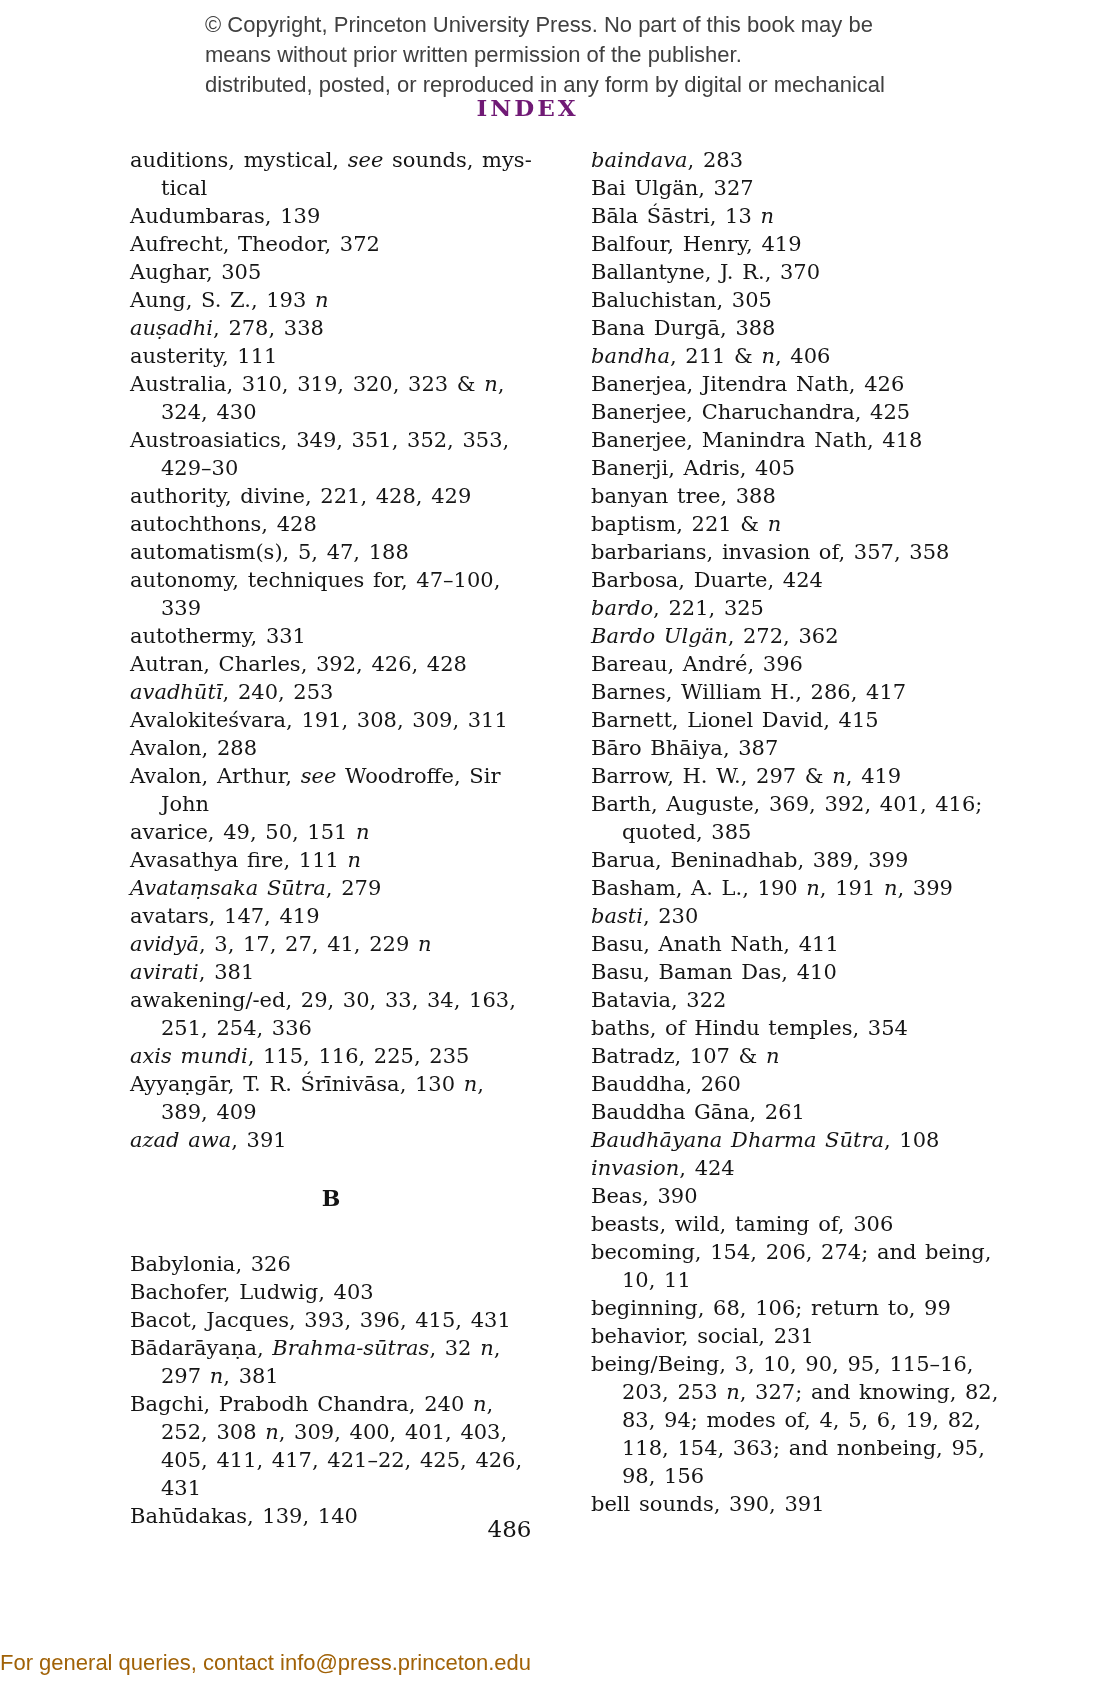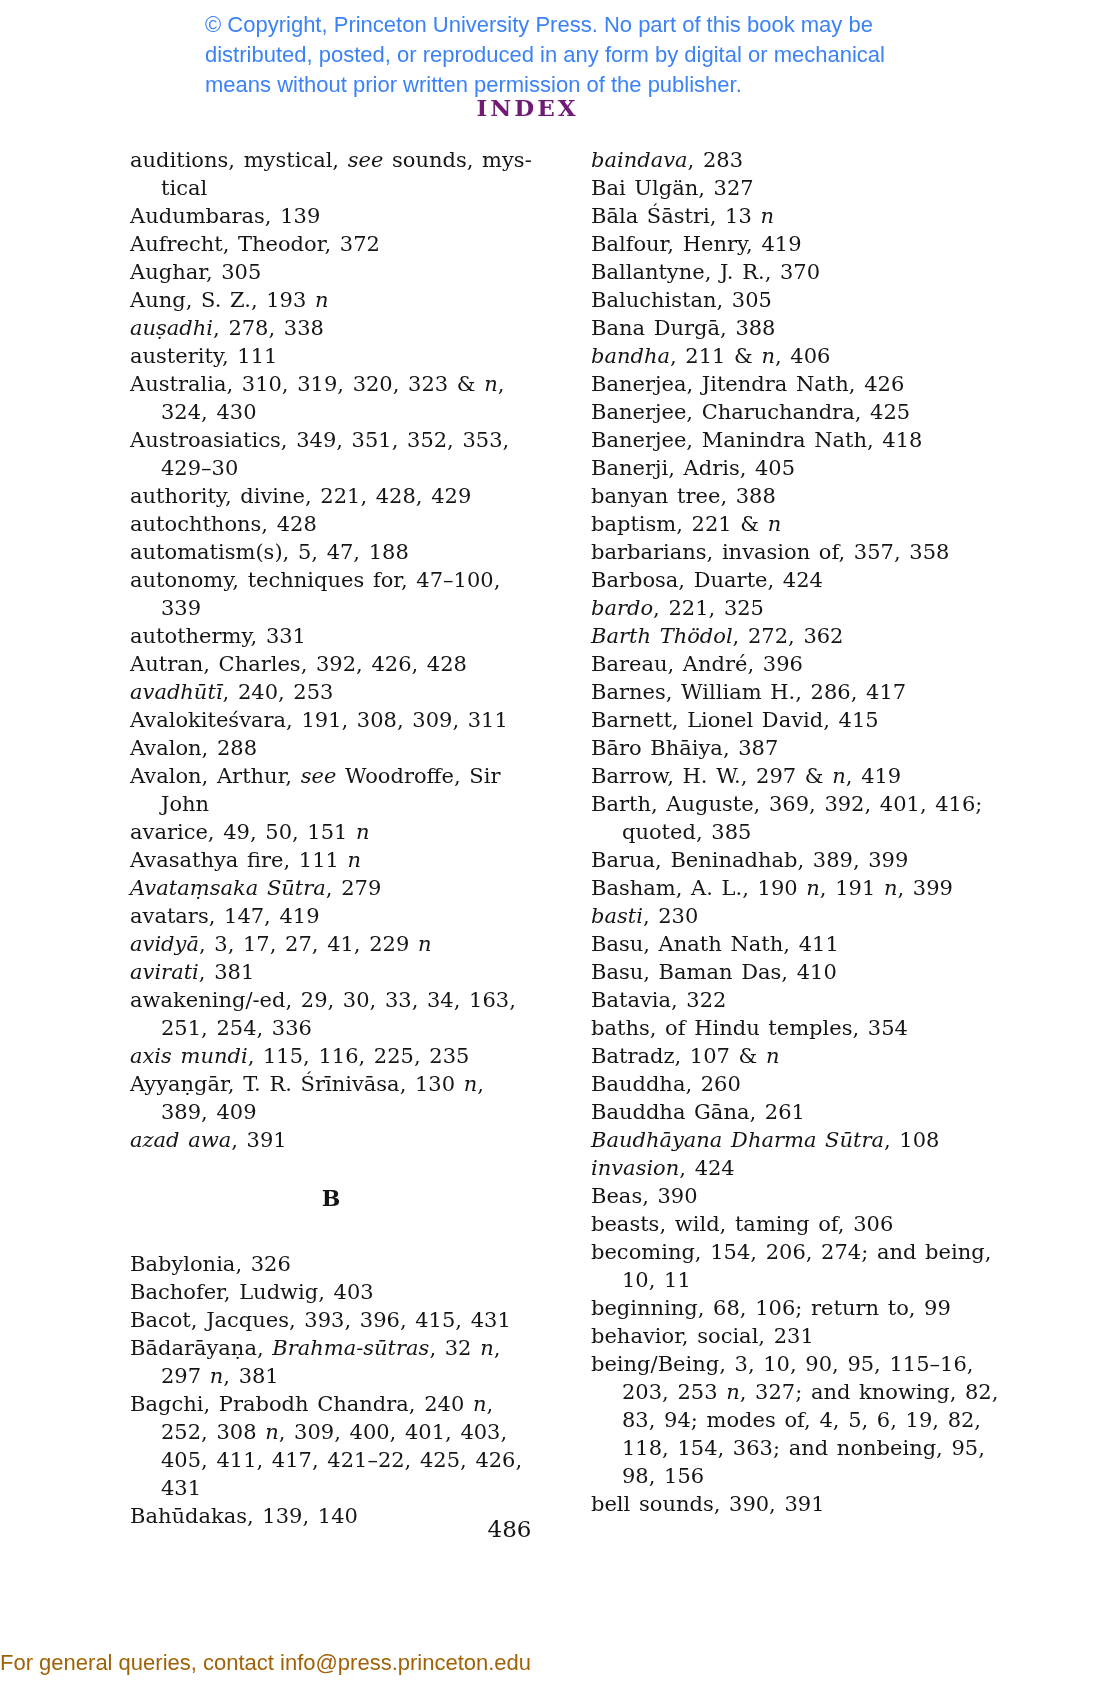--- a/index.html
+++ b/index.html
@@ -15,21 +15,21 @@
     font-family: "DejaVu Serif", "Liberation Serif", serif;
     color: #161616;
   }
   .copyright {
     position: absolute;
     left: 205px;
     top: 10px;
     font-family: "Liberation Sans", sans-serif;
     font-size: 22px;
     line-height: 30px;
-    color: #3b82f6;
+    color: #404040;
     white-space: nowrap;
   }
   .index-title {
     position: absolute;
     left: 130px;
     top: 94px;
     width: 795px;
     text-align: center;
     font-size: 23px;
     font-weight: 700;
@@ -75,22 +75,22 @@
     font-family: "Liberation Sans", sans-serif;
     font-size: 22px;
     color: #a16207;
   }
 </style>
 </head>
 <body>
 
 <div class="copyright" id="copyright-block">
     <div class="copyright-line">© Copyright, Princeton University Press. No part of this book may be</div>
+    <div class="copyright-line">means without prior written permission of the publisher.</div>
     <div class="copyright-line">distributed, posted, or reproduced in any form by digital or mechanical</div>
-    <div class="copyright-line">means without prior written permission of the publisher.</div>
   </div>
 
 <div class="index-title">INDEX</div>
 
 <div class="col col-left" id="col-left">
     <div class="entry">
       <div class="line">auditions, mystical, <em>see</em> sounds, mys-</div>
       <div class="line cont">tical</div>
     </div>
     <div class="entry">
@@ -253,21 +253,21 @@
     <div class="entry">
       <div class="line">barbarians, invasion of, 357, 358</div>
     </div>
     <div class="entry">
       <div class="line">Barbosa, Duarte, 424</div>
     </div>
     <div class="entry">
       <div class="line"><em>bardo</em>, 221, 325</div>
     </div>
     <div class="entry">
-      <div class="line"><em>Barth Thödol</em>, 272, 362</div>
+      <div class="line"><em>Bardo Ulgän</em>, 272, 362</div>
     </div>
     <div class="entry">
       <div class="line">Bareau, André, 396</div>
     </div>
     <div class="entry">
       <div class="line">Barnes, William H., 286, 417</div>
     </div>
     <div class="entry">
       <div class="line">Barnett, Lionel David, 415</div>
     </div>

